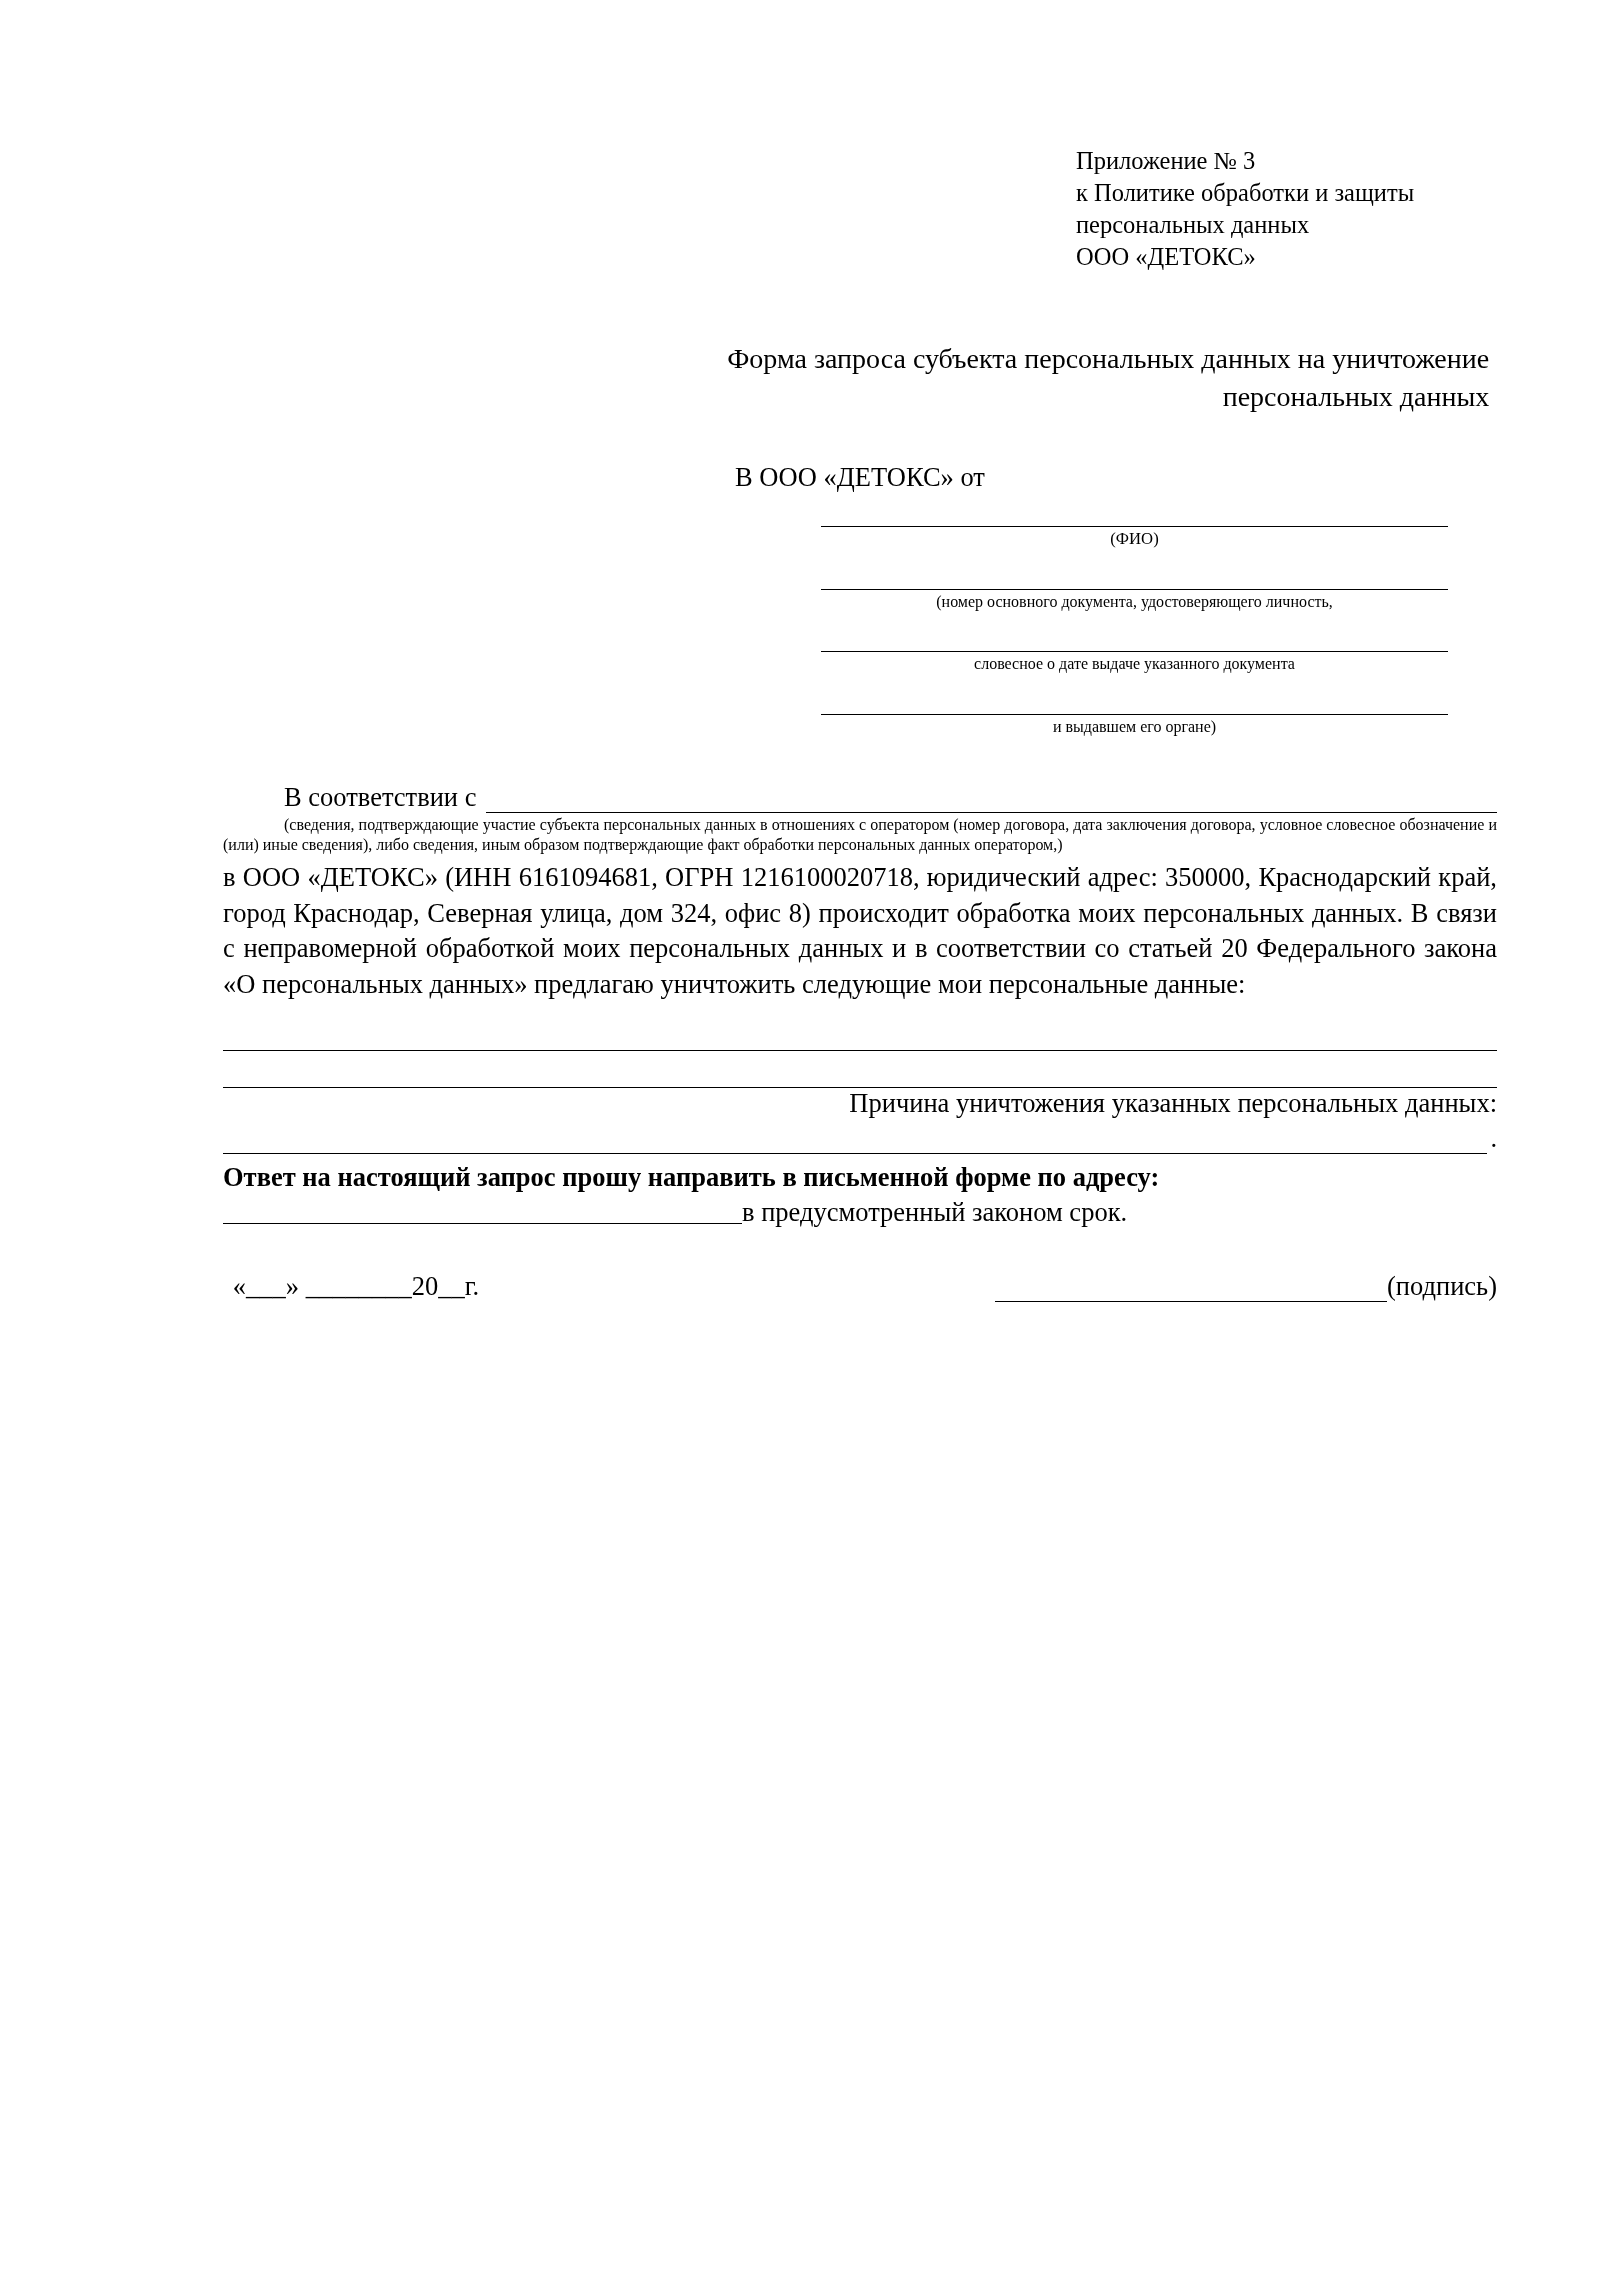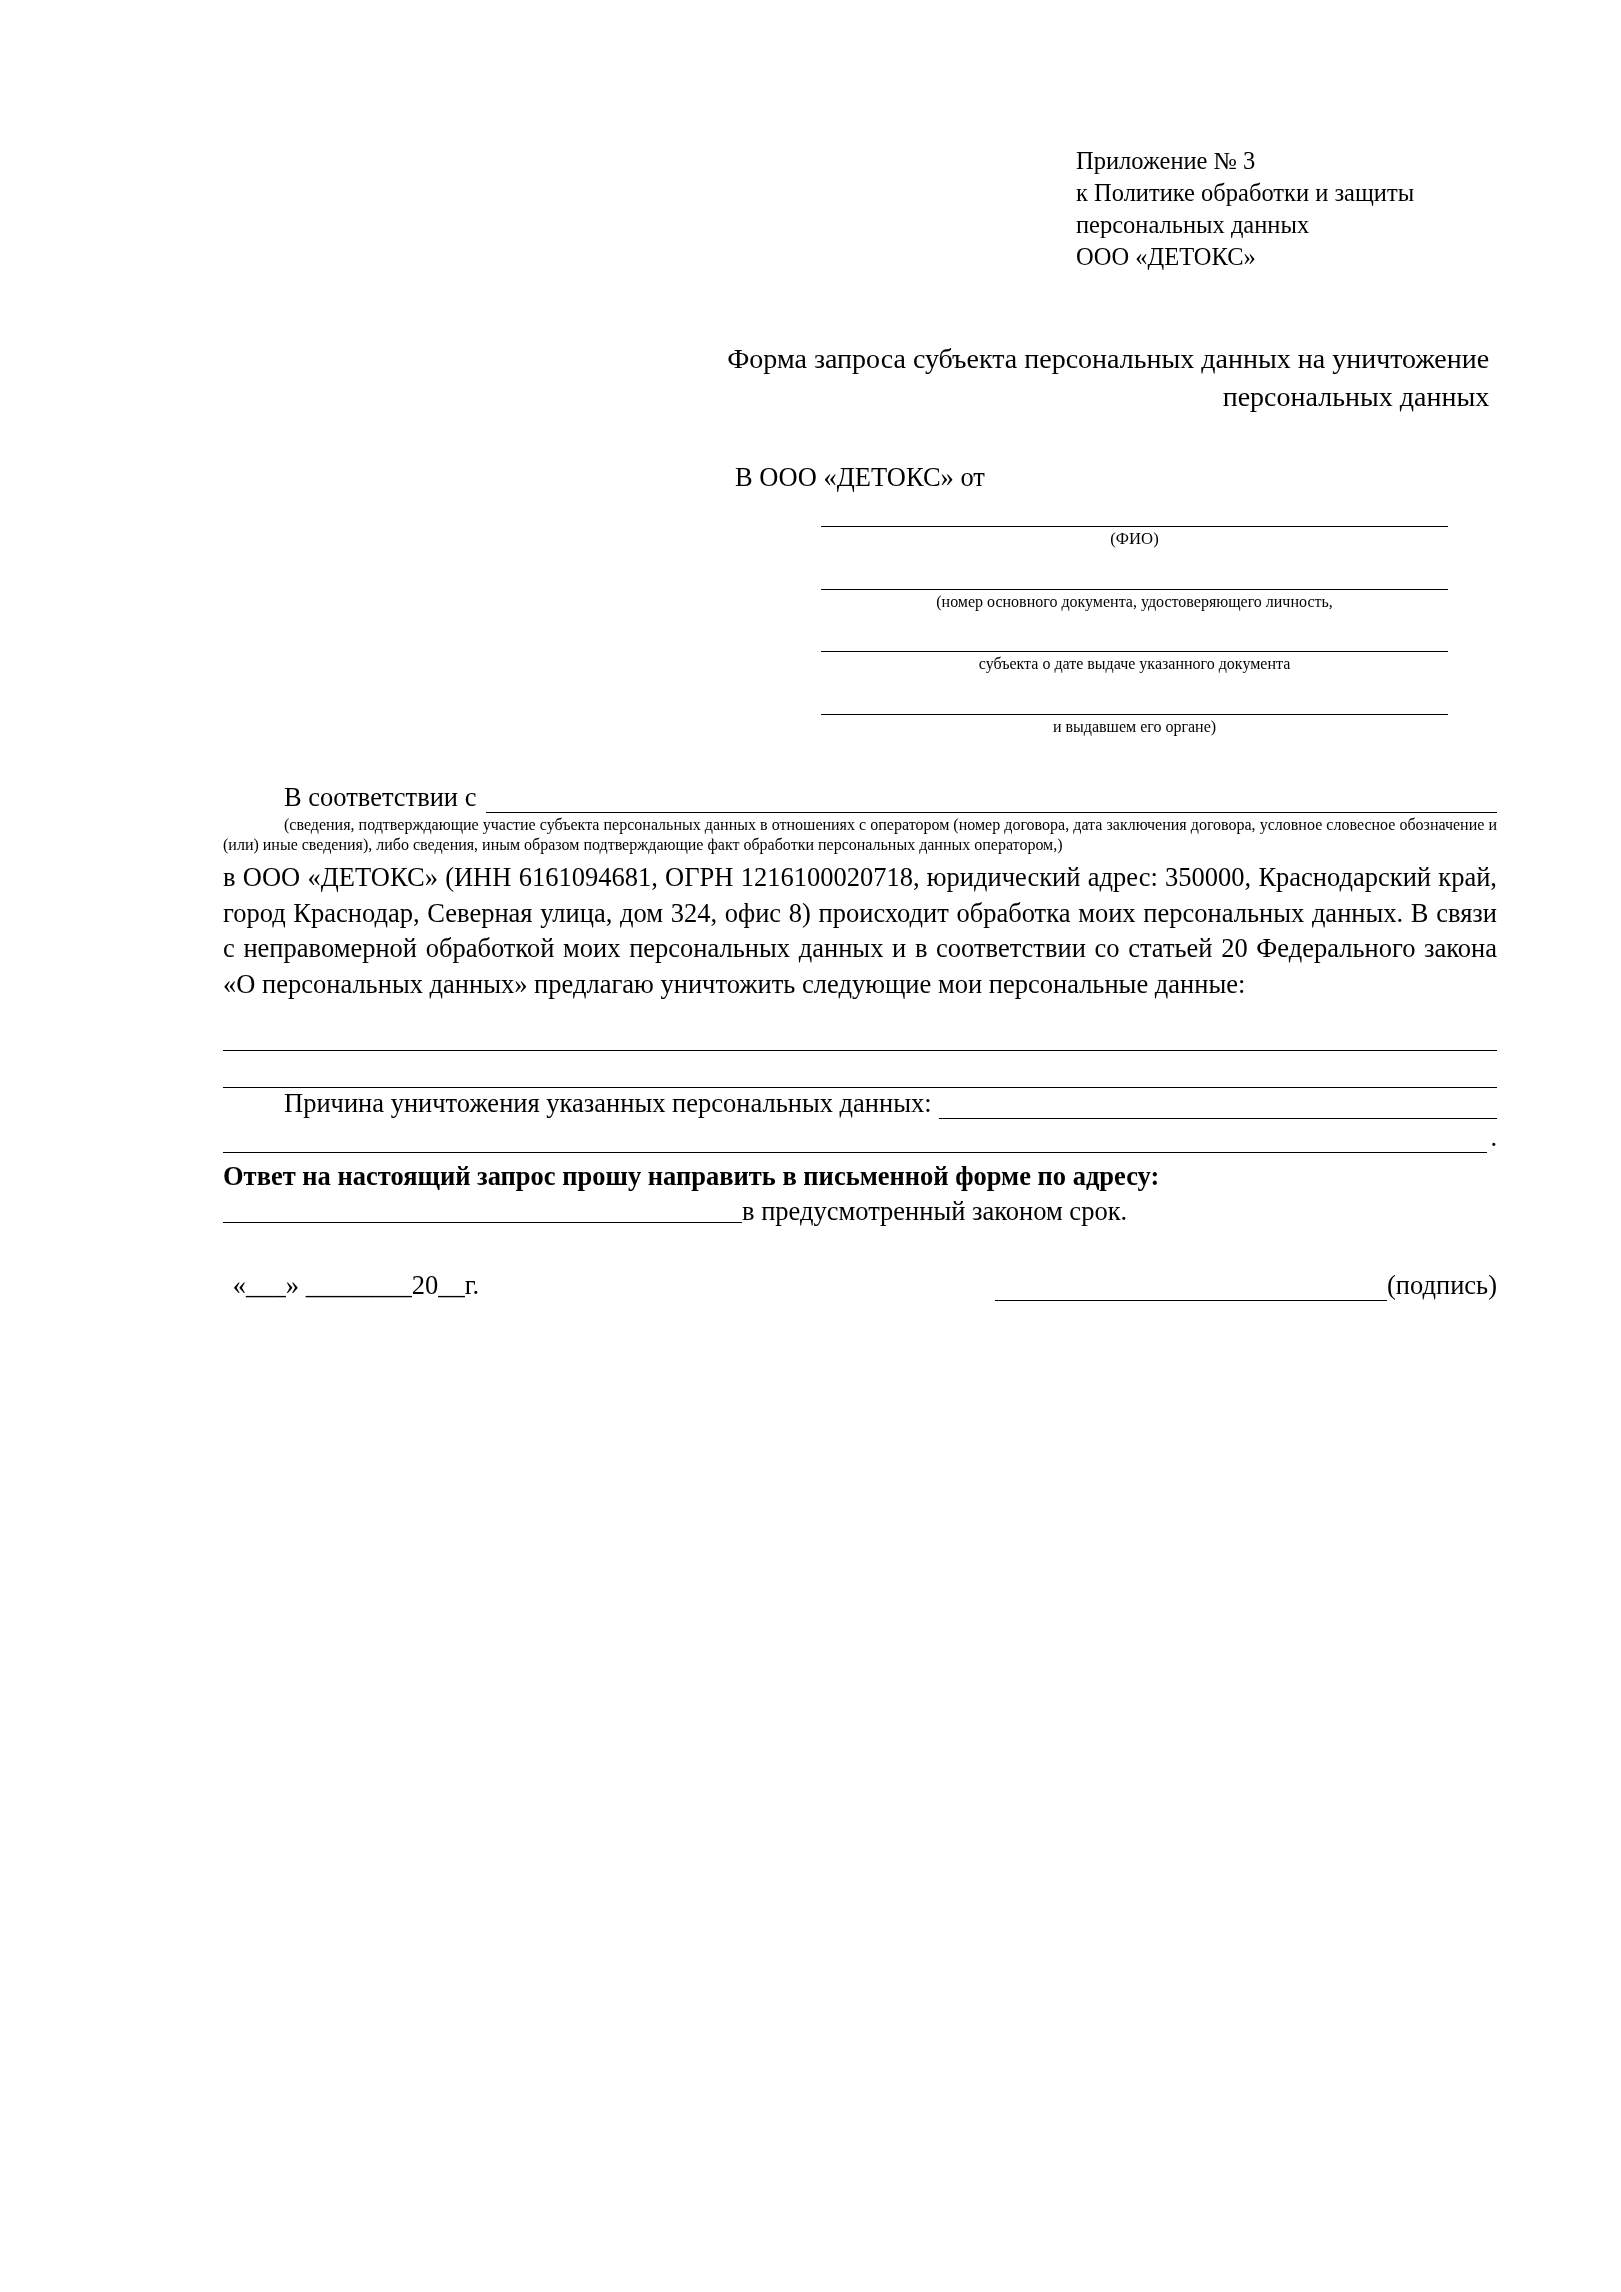--- a/index.html
+++ b/index.html
@@ -121,20 +121,21 @@
     height: 36px;
     width: 100%;
   }
   .blank-rule.first { margin-top: 11.8px; }
 
   .reason-line {
     display: flex;
     align-items: flex-end;
     font-size: 26.5px;
     margin-top: 0px;
+    flex-direction: column;
   }
   .reason-line .lbl {
     padding-left: 61px;
     white-space: nowrap;
   }
   .reason-line .fill {
     flex: 1;
     border-bottom: 1.4px solid #000;
     height: 25.5px;
     margin-left: 7.8px;
@@ -215,21 +216,21 @@
     <div class="addressee">В ООО «ДЕТОКС» от</div>
 
     <div class="field-group">
       <div class="rule"></div>
       <div class="caption">(ФИО)</div>
       <div class="gap-sm"></div>
       <div class="rule tight"></div>
       <div class="caption small">(номер основного документа, удостоверяющего личность,</div>
       <div class="gap-sm"></div>
       <div class="rule tight"></div>
-      <div class="caption small">субъекта о дате выдаче указанного документа</div>
+      <div class="caption small">словесное о дате выдаче указанного документа</div>
       <div class="gap-sm"></div>
       <div class="rule tight"></div>
       <div class="caption small">и выдавшем его органе)</div>
     </div>
 
     <div class="accord-line">
       <span class="lbl">В соответствии с</span>
       <span class="fill"></span>
     </div>
 

